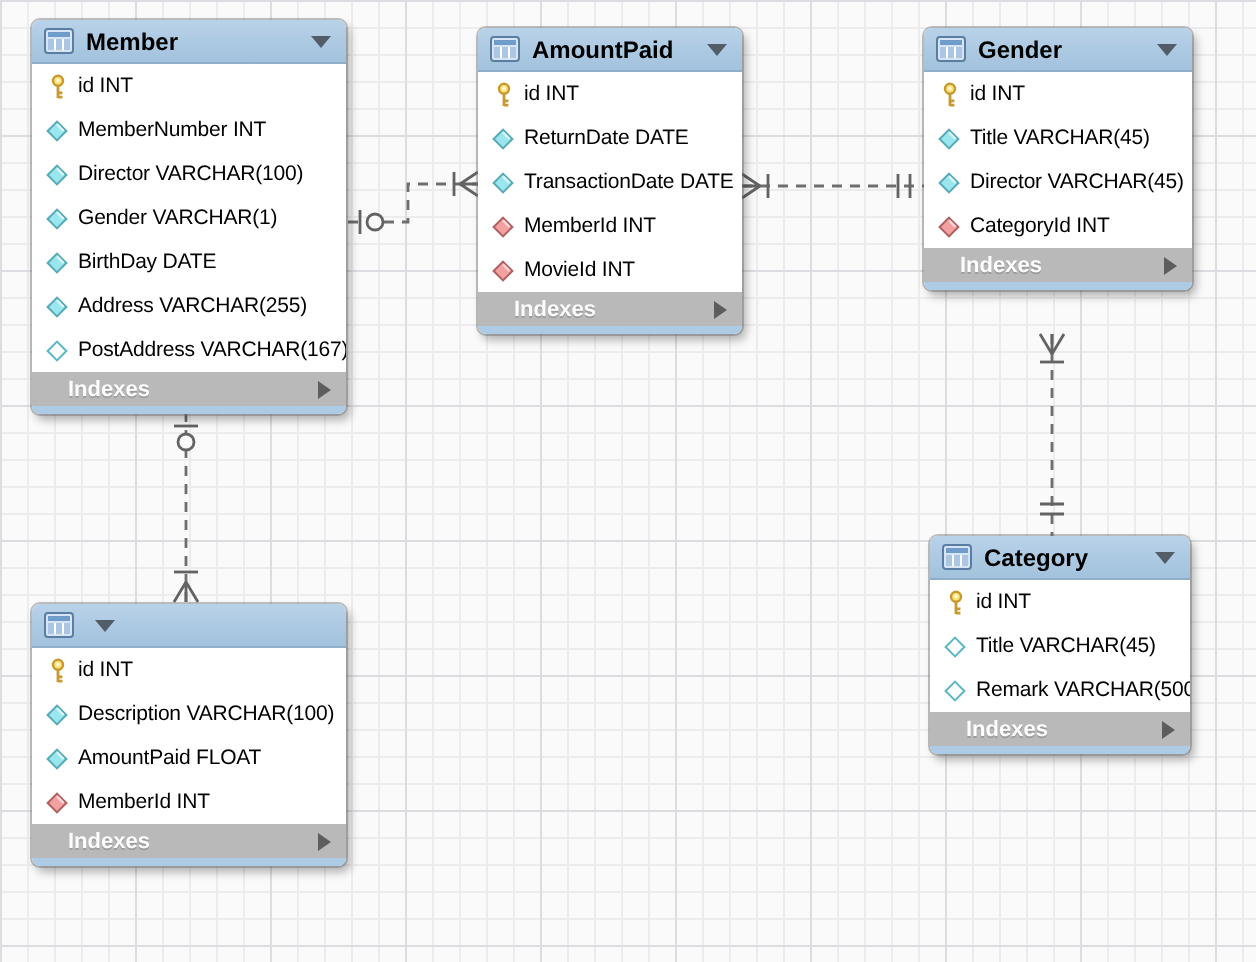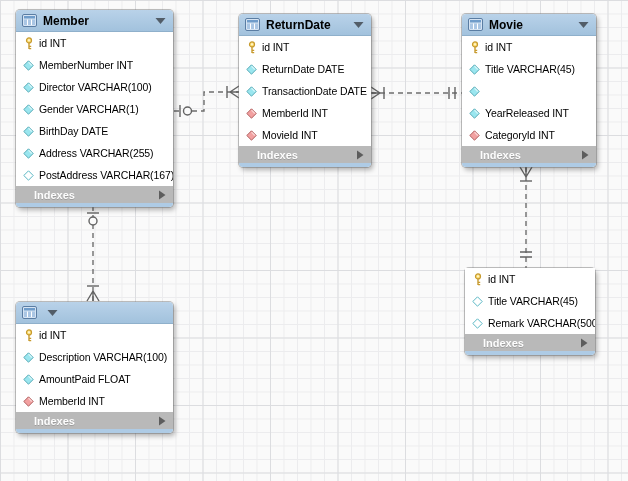--- a/index.html
+++ b/index.html
@@ -209,21 +209,21 @@
       <div class="er-table" style="left: 239px; top: 14px; width: 132px;">
         <div class="thead">
           <span class="ticon">
             <svg width="15" height="13" viewBox="0 0 15 13">
               <rect x="0.5" y="0.5" width="14" height="12" rx="1.5" fill="#d6e4f3" stroke="#5a7da3"></rect>
               <rect x="2" y="2" width="11" height="2.5" fill="#6f9cca"></rect>
               <rect x="2" y="5.5" width="11" height="5.5" fill="#aac6e4"></rect>
               <path d="M5.5 5.5 V11 M9.5 5.5 V11" stroke="#ffffff" stroke-width="1" fill="none"></path>
             </svg>
           </span>
-          <span class="ttitle">ReturnDate</span>
+          <span class="ttitle">AmountPaid</span>
           <span class="tarrow">
             <svg width="11" height="8" viewBox="0 0 11 8">
               <path d="M0.5 1 L10.5 1 L5.5 7 Z" fill="#525d68"></path>
             </svg>
           </span>
         </div>
         <div class="rows">
           <div class="col-row">
             <span class="cicon">
               <svg width="10" height="13" viewBox="0 0 10 13">
@@ -284,21 +284,21 @@
       <div class="er-table" style="left: 462px; top: 14px; width: 134px;">
         <div class="thead">
           <span class="ticon">
             <svg width="15" height="13" viewBox="0 0 15 13">
               <rect x="0.5" y="0.5" width="14" height="12" rx="1.5" fill="#d6e4f3" stroke="#5a7da3"></rect>
               <rect x="2" y="2" width="11" height="2.5" fill="#6f9cca"></rect>
               <rect x="2" y="5.5" width="11" height="5.5" fill="#aac6e4"></rect>
               <path d="M5.5 5.5 V11 M9.5 5.5 V11" stroke="#ffffff" stroke-width="1" fill="none"></path>
             </svg>
           </span>
-          <span class="ttitle">Movie</span>
+          <span class="ttitle">Gender</span>
           <span class="tarrow">
             <svg width="11" height="8" viewBox="0 0 11 8">
               <path d="M0.5 1 L10.5 1 L5.5 7 Z" fill="#525d68"></path>
             </svg>
           </span>
         </div>
         <div class="rows">
           <div class="col-row">
             <span class="cicon">
               <svg width="10" height="13" viewBox="0 0 10 13">
@@ -318,29 +318,21 @@
             </span>
             <span class="clabel">Title VARCHAR(45)</span>
           </div>
           <div class="col-row">
             <span class="cicon">
               <svg width="11" height="11" viewBox="0 0 11 11">
                 <path d="M5.5 0.8 L10.2 5.5 L5.5 10.2 L0.8 5.5 Z" fill="#9ae6ef" stroke="#57aab6" stroke-width="1"></path>
                 <path d="M5.5 2.2 L8.8 5.5" stroke="#d8f7fa" stroke-width="1.2" fill="none"></path>
               </svg>
             </span>
-          </div>
-          <div class="col-row">
-            <span class="cicon">
-              <svg width="11" height="11" viewBox="0 0 11 11">
-                <path d="M5.5 0.8 L10.2 5.5 L5.5 10.2 L0.8 5.5 Z" fill="#9ae6ef" stroke="#57aab6" stroke-width="1"></path>
-                <path d="M5.5 2.2 L8.8 5.5" stroke="#d8f7fa" stroke-width="1.2" fill="none"></path>
-              </svg>
-            </span>
-            <span class="clabel">YearReleased INT</span>
+            <span class="clabel">Director VARCHAR(45)</span>
           </div>
           <div class="col-row">
             <span class="cicon">
               <svg width="11" height="11" viewBox="0 0 11 11">
                 <path d="M5.5 0.8 L10.2 5.5 L5.5 10.2 L0.8 5.5 Z" fill="#f2a0a0" stroke="#b05f5f" stroke-width="1"></path>
                 <path d="M5.5 2.2 L8.8 5.5" stroke="#fad6d6" stroke-width="1.2" fill="none"></path>
               </svg>
             </span>
             <span class="clabel">CategoryId INT</span>
           </div>
@@ -414,20 +406,36 @@
           <span class="flabel">Indexes</span>
           <span class="farrow">
             <svg width="8" height="10" viewBox="0 0 8 10">
               <path d="M1 0.5 L7.5 5 L1 9.5 Z" fill="#5d5d5d"></path>
             </svg>
           </span>
         </div>
         <div class="tstrip"></div>
       </div>
       <div class="er-table" style="left: 465px; top: 268px; width: 130px;">
+        <div class="thead">
+          <span class="ticon">
+            <svg width="15" height="13" viewBox="0 0 15 13">
+              <rect x="0.5" y="0.5" width="14" height="12" rx="1.5" fill="#d6e4f3" stroke="#5a7da3"></rect>
+              <rect x="2" y="2" width="11" height="2.5" fill="#6f9cca"></rect>
+              <rect x="2" y="5.5" width="11" height="5.5" fill="#aac6e4"></rect>
+              <path d="M5.5 5.5 V11 M9.5 5.5 V11" stroke="#ffffff" stroke-width="1" fill="none"></path>
+            </svg>
+          </span>
+          <span class="ttitle">Category</span>
+          <span class="tarrow">
+            <svg width="11" height="8" viewBox="0 0 11 8">
+              <path d="M0.5 1 L10.5 1 L5.5 7 Z" fill="#525d68"></path>
+            </svg>
+          </span>
+        </div>
         <div class="rows">
           <div class="col-row">
             <span class="cicon">
               <svg width="10" height="13" viewBox="0 0 10 13">
                 <circle cx="5" cy="3.4" r="2.5" fill="#ffe27a" stroke="#c79a2e" stroke-width="1.2"></circle>
                 <circle cx="5" cy="3.2" r="0.9" fill="#fff8dd"></circle>
                 <path d="M5 5.9 L5 12 M5 9.4 L7.2 9.4 M5 11.6 L7.2 11.6" stroke="#c79a2e" stroke-width="1.4" fill="none"></path>
               </svg>
             </span>
             <span class="clabel">id INT</span>

